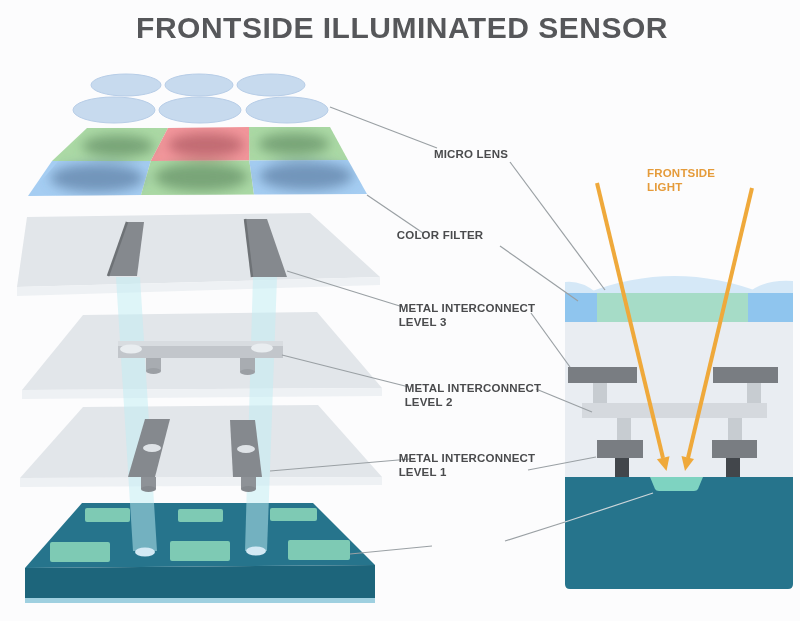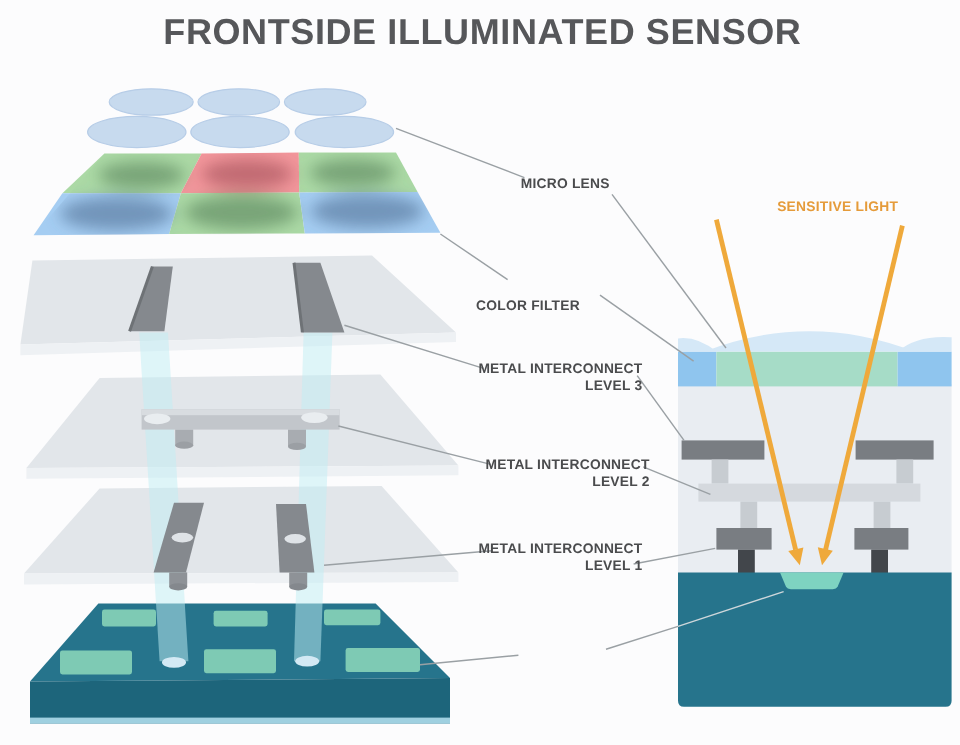--- a/index.html
+++ b/index.html
@@ -1,21 +1,21 @@
 <!DOCTYPE html>
 <html><head>
 <meta charset="utf-8">
 <style>
   html,body{margin:0;padding:0;background:#fff;}
   .stage{position:relative;width:800px;height:621px;background:#fcfcfd;overflow:hidden;
          font-family:"Liberation Sans",sans-serif;}
   .stage svg{position:absolute;left:0;top:0;}
   .title{position:absolute;left:402px;top:11px;transform:translateX(-50%);
          font-size:30px;font-weight:bold;color:#56575a;letter-spacing:.5px;white-space:nowrap;margin:0;}
-  .lbl{position:absolute;transform:translateX(-50%);text-align:right;
+  .lbl{position:absolute;transform:translateX(-50%);text-align:left;
        font-size:11.5px;line-height:13.5px;font-weight:bold;color:#4a4b4d;
        white-space:pre-line;letter-spacing:.2px;}
   .lbl.orange{color:#e59b3a;}
 </style>
 </head>
 <body>
 
 <div class="stage">
 
 <svg width="800" height="621" viewBox="0 0 800 621">
@@ -167,22 +167,22 @@
   <g>
     <line x1="597" y1="183" x2="663" y2="458" stroke="#efa93b" stroke-width="4"></line>
     <polygon points="656.9,459.2 669.5,456.2 666.5,471" fill="#efa93b"></polygon>
     <line x1="752" y1="188" x2="688" y2="458" stroke="#efa93b" stroke-width="4"></line>
     <polygon points="681.5,456 694,459 685,471" fill="#efa93b"></polygon>
   </g>
 </svg>
 
 <h1 class="title">FRONTSIDE ILLUMINATED SENSOR</h1>
 <div class="lbl" style="left:471px;top:148px;">MICRO LENS</div>
-<div class="lbl" style="left:440px;top:249px;">COLOR FILTER</div>
+<div class="lbl" style="left:440px;top:229px;">COLOR FILTER</div>
 <div class="lbl" style="left:467px;top:302px;">METAL INTERCONNECT
 LEVEL 3</div>
 <div class="lbl" style="left:473px;top:382px;">METAL INTERCONNECT
 LEVEL 2</div>
 <div class="lbl" style="left:467px;top:452px;">METAL INTERCONNECT
 LEVEL 1</div>
-<div class="lbl orange" style="left:698px;top:167px;">SENSITIVE LIGHT</div>
+<div class="lbl orange" style="left:698px;top:167px;">FRONTSIDE LIGHT</div>
 
 </div>
 
 </body></html>

